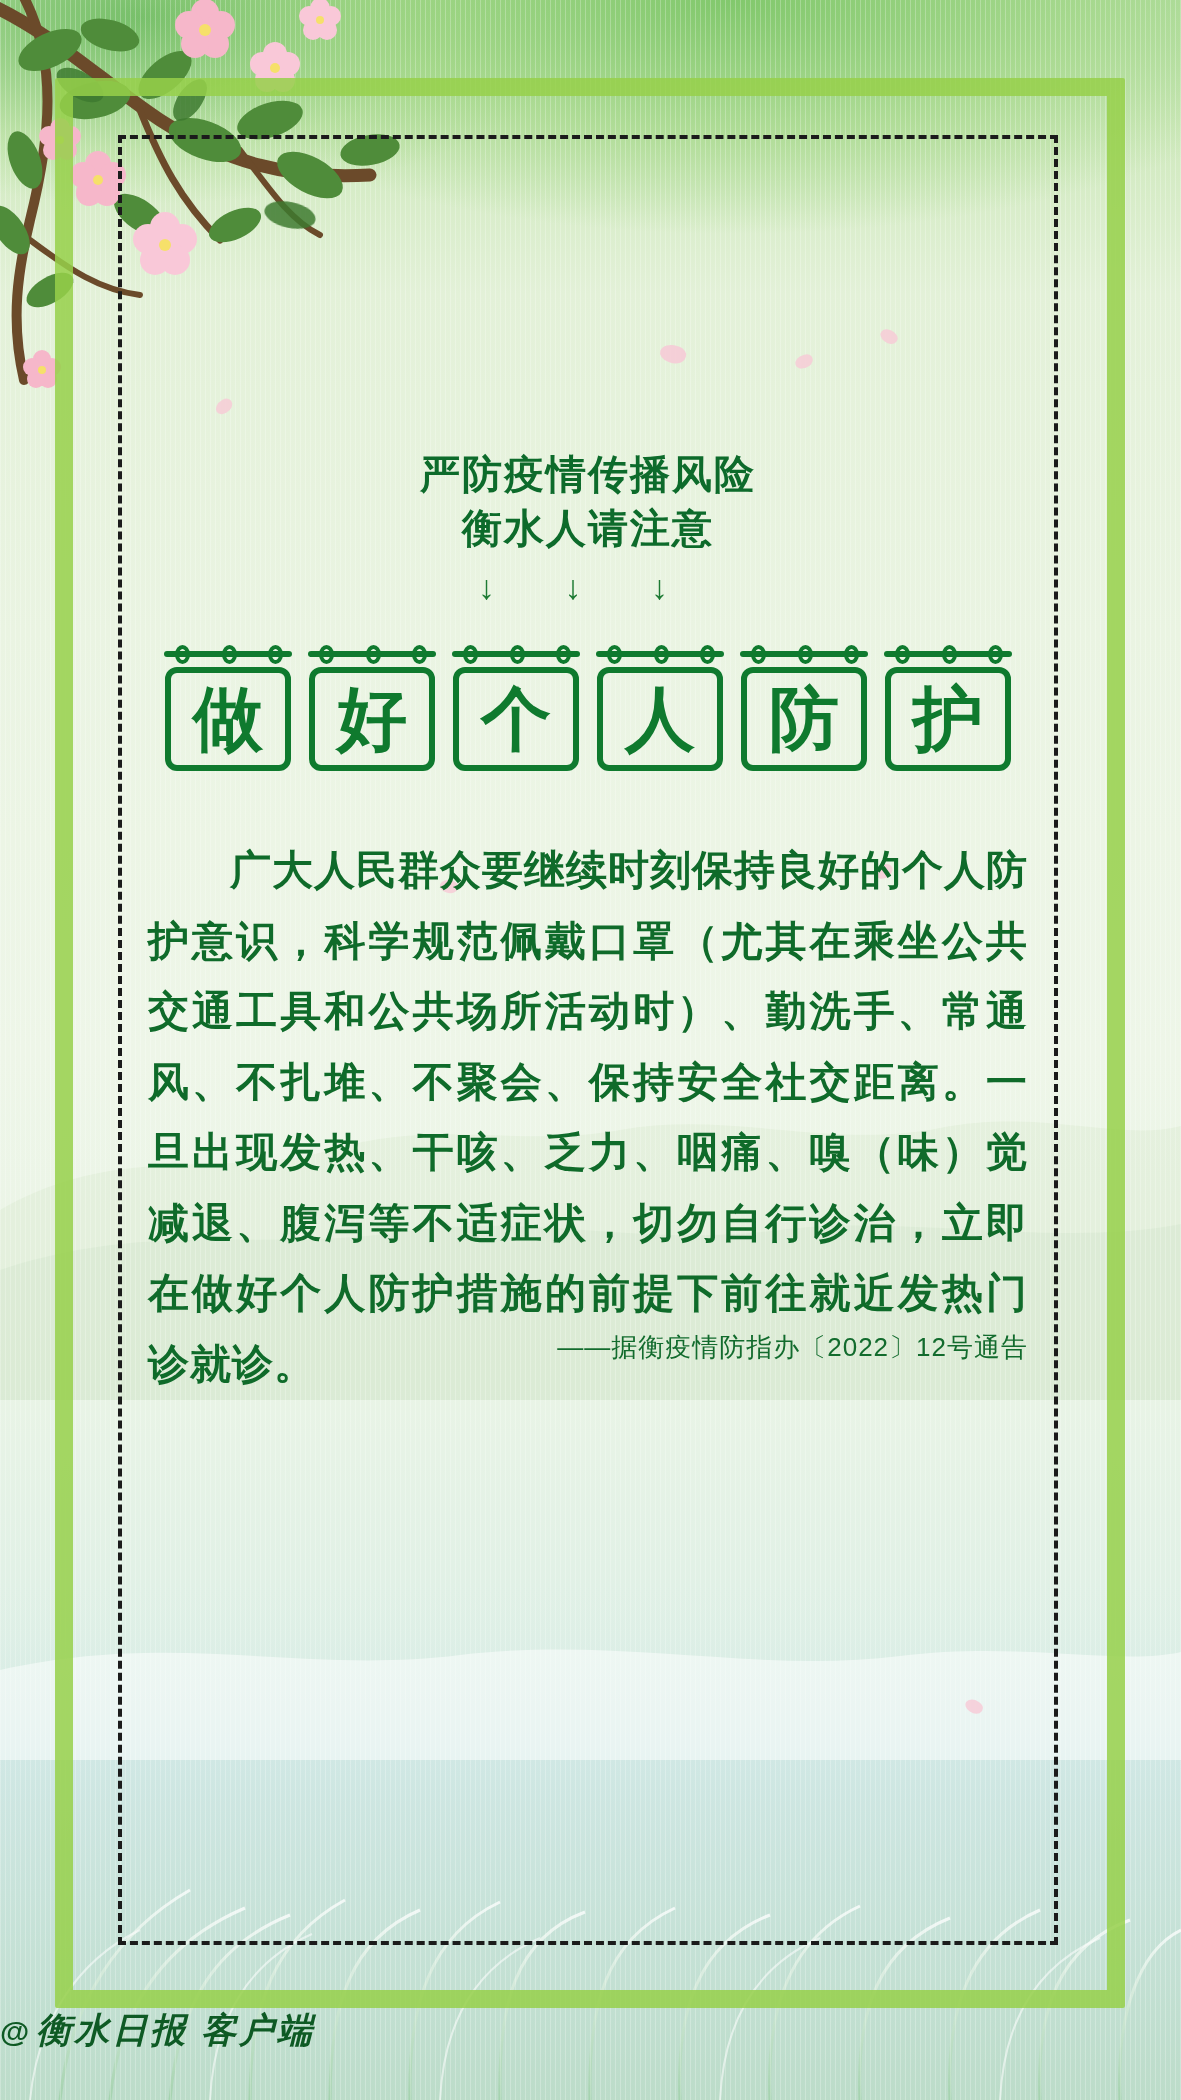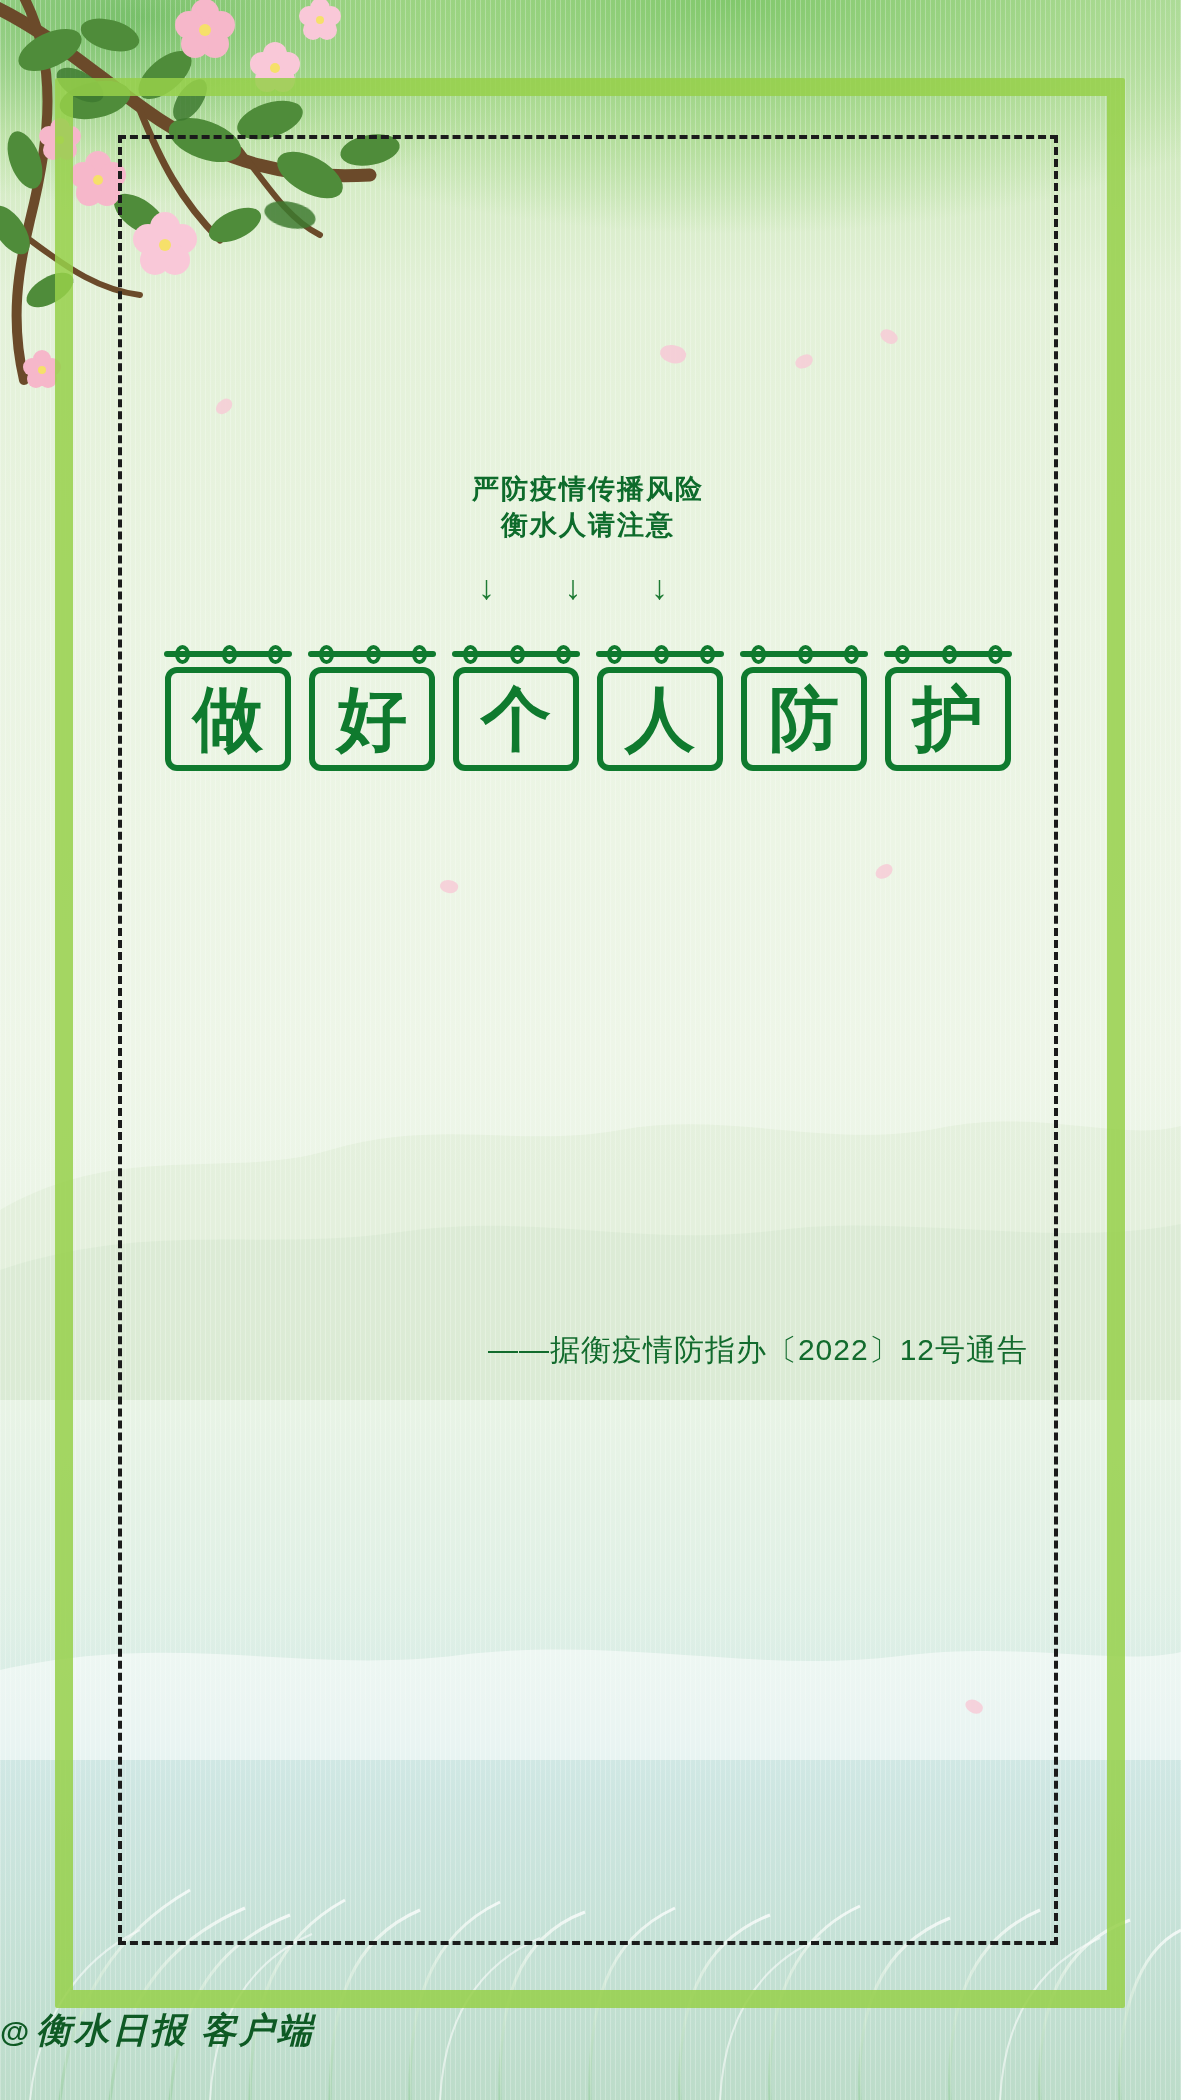--- a/index.html
+++ b/index.html
@@ -100,27 +100,27 @@
     position: absolute;
     left: 118px;
     top: 135px;
     width: 940px;
     height: 1810px;
     box-sizing: border-box;
   }
 
   .headline {
     position: absolute;
-    top: 336px;
+    top: 312px;
     left: 0;
     width: 940px;
     text-align: center;
     color: #0d6b2b;
     font-weight: bold;
-    font-size: 27px;
+    font-size: 40px;
     line-height: 1.35;
     letter-spacing: 2px;
   }
   .headline div { white-space: nowrap; }
 
   .arrows {
     position: absolute;
     top: 435px;
     left: 0;
     width: 940px;
@@ -202,21 +202,21 @@
     letter-spacing: 1px;
   }
 
   .source {
     position: absolute;
     top: 1195px;
     left: 0;
     width: 910px;
     text-align: right;
     color: #126b2d;
-    font-size: 30px;
+    font-size: 26px;
     letter-spacing: 1px;
   }
 
   .footer {
     position: absolute;
     left: 0;
     bottom: 46px;
     width: 1181px;
     color: #0e5a24;
     font-size: 35px;
@@ -468,20 +468,21 @@
             <i></i>
             <i></i>
           </div>
         <div class="rod"></div>
         <div class="box">
           <span class="ch">护</span>
         </div>
       </div>
     </div>
 
+    <div class="body-text">广大人民群众要继续时刻保持良好的个人防护意识，科学规范佩戴口罩（尤其在乘坐公共交通工具和公共场所活动时）、勤洗手、常通风、不扎堆、不聚会、保持安全社交距离。一旦出现发热、干咳、乏力、咽痛、嗅（味）觉减退、腹泻等不适症状，切勿自行诊治，立即在做好个人防护措施的前提下前往就近发热门诊就诊。</div>
 
     <div class="source">——据衡疫情防指办〔2022〕12号通告</div>
 
   </div>
 
   <div class="footer">
     <span class="at">@</span><span>衡水日报 客户端</span>
   </div>
 
 </div>

